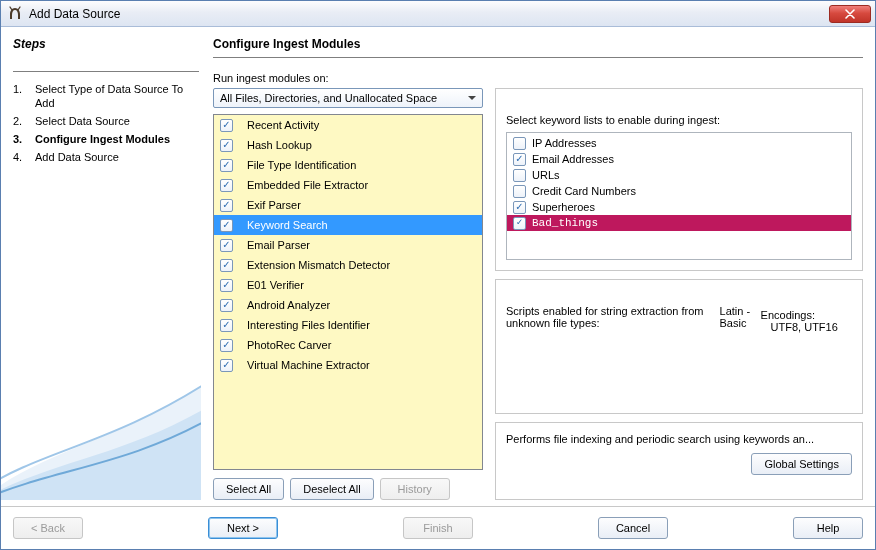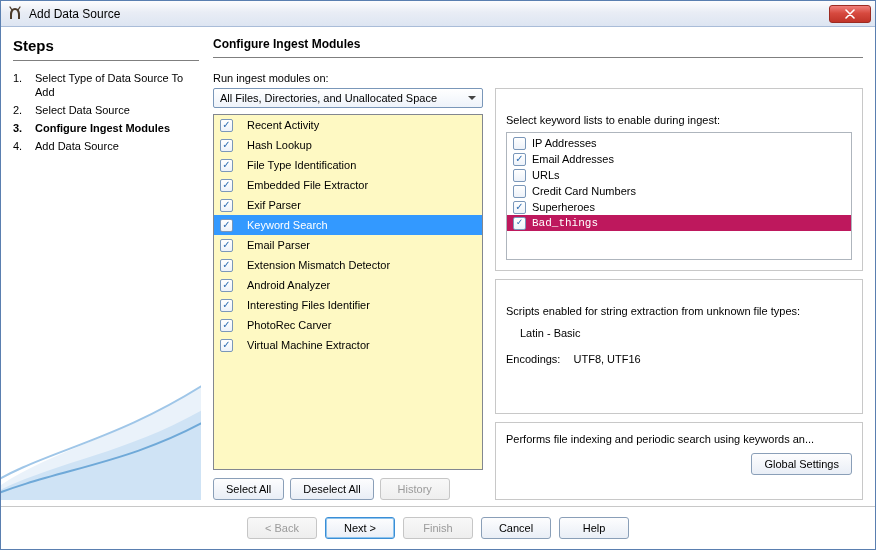--- a/index.html
+++ b/index.html
@@ -55,24 +55,25 @@
   }
 
   
   .steps-panel {
     width: 186px;
     flex-shrink: 0;
     position: relative;
   }
   .steps-panel h3 {
     margin: 0 0 4px 0;
-    font-size: 15px;
+    font-size: 12px;
     font-weight: bold;
     border-bottom: 1px solid #7f7f7f;
-    padding-bottom: 6px;
+    padding-bottom: 20px;
+    font-style: italic;
   }
   .steps-list {
     list-style: none;
     margin: 8px 0 0 0;
     padding: 0;
   }
   .steps-list li {
     display: flex;
     gap: 8px;
     padding: 2px 0;
@@ -255,21 +256,21 @@
     gap: 8px;
   }
   .desc-text { white-space: nowrap; overflow: hidden; text-overflow: ellipsis; }
   .global-row { display: flex; justify-content: flex-end; }
 
   
   .footer {
     border-top: 1px solid #c8c8c8;
     padding: 10px 12px;
     display: flex;
-    justify-content: center;
+    justify-content: space-between;
     gap: 8px;
     margin-top: 6px;
   }
   .footer .btn { min-width: 70px; }
 </style>
 </head>
 <body>
 
 <div class="titlebar">
   <span class="app-icon">
@@ -356,20 +357,24 @@
               <div class="module-row">
                 <span class="chk checked"></span>
                 <span>Email Parser</span>
               </div>
               <div class="module-row">
                 <span class="chk checked"></span>
                 <span>Extension Mismatch Detector</span>
               </div>
               <div class="module-row">
                 <span class="chk checked"></span>
+                <span>E01 Verifier</span>
+              </div>
+              <div class="module-row">
+                <span class="chk checked"></span>
                 <span>Android Analyzer</span>
               </div>
               <div class="module-row">
                 <span class="chk checked"></span>
                 <span>Interesting Files Identifier</span>
               </div>
               <div class="module-row">
                 <span class="chk checked"></span>
                 <span>PhotoRec Carver</span>
               </div>
@@ -409,21 +414,21 @@
                   <span class="chk checked"></span>
                   <span>Superheroes</span>
                 </div>
                 <div class="kw-row selected">
                   <span class="chk checked"></span>
                   <span>Bad_things</span>
                 </div>
               </div>
           </div>
 
-          <div class="group" style="flex:1; display:flex; flex-direction:column;">
+          <div class="group" style="flex:1; display:flex; flex-direction:row;">
             <div class="scripts-label">Scripts enabled for string extraction from unknown file types:</div>
             <div class="script-name">Latin - Basic</div>
             <div class="encodings">
               <span>Encodings:</span>
               <span class="enc-val">UTF8, UTF16</span>
             </div>
           </div>
 
           <div class="desc-group">
             <div class="desc-text">Performs file indexing and periodic search using keywords an...</div>

